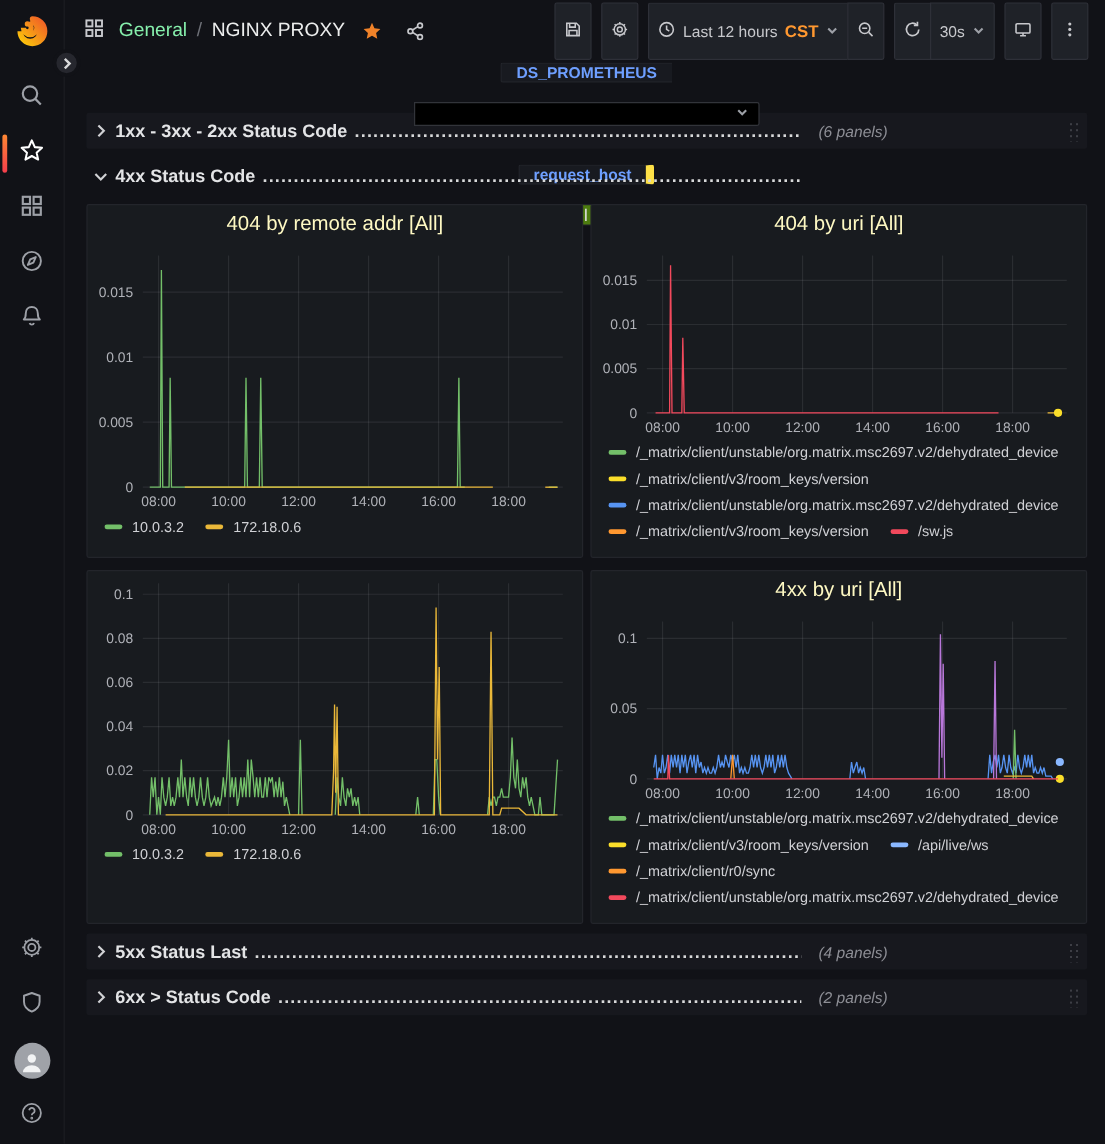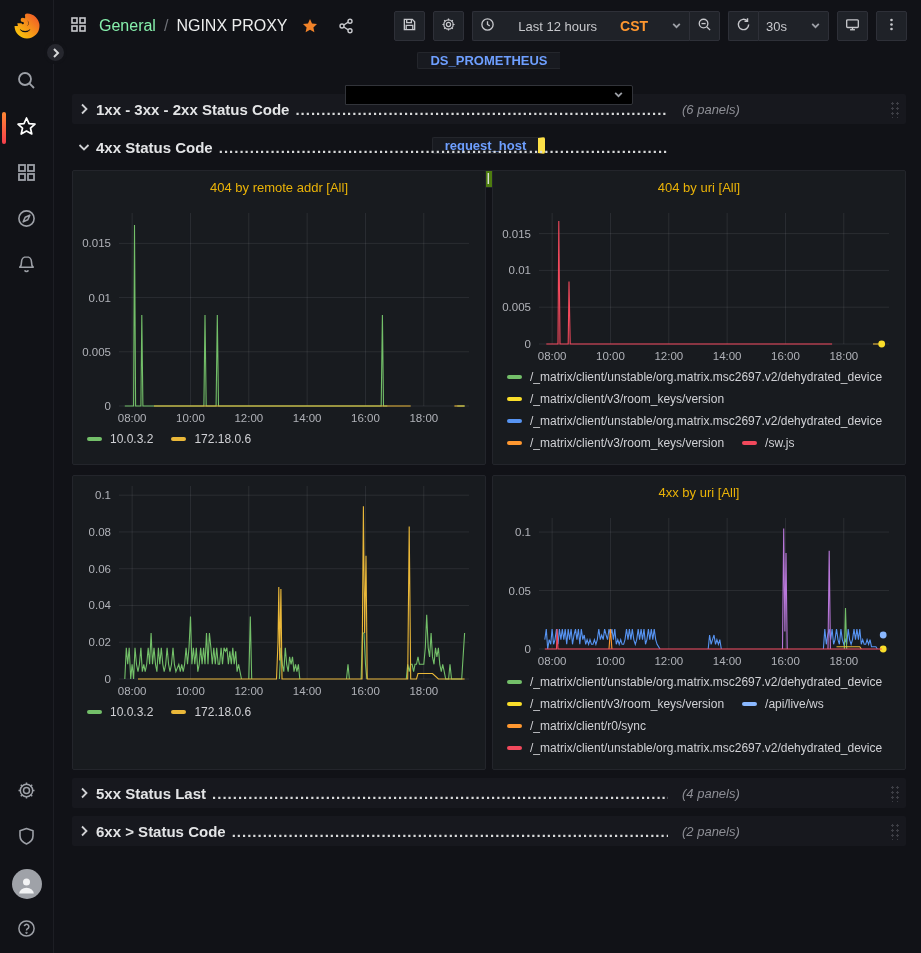--- a/index.html
+++ b/index.html
@@ -32,23 +32,23 @@
   .topbar{ height:52px; display:flex; align-items:center; padding:0 14px 0 16px; }
   .crumbs{ display:flex; align-items:center; gap:8px; font-size:16px; }
   .crumbs .apps{ color:#c7c8cc; margin-right:4px;}
   .crumb-section{ color:#86efac; cursor:pointer;}
   .crumb-sep{ color:#6e7077; }
   .crumb-title{ color:#eceded; }
   .iconbtn{ background:none; border:none; color:#c7c8cc; width:28px; height:28px; display:flex;
     align-items:center; justify-content:center; cursor:pointer; border-radius:2px;}
   .iconbtn svg{ width:16px; height:16px;}
   .toolbar{ margin-left:auto; display:flex; align-items:center; gap:8px;}
-  .tbtn{ height:30px; min-width:30px; background:var(--btn); border:1px solid var(--btnb);
+  .tbtn{ height:48px; min-width:30px; background:var(--btn); border:1px solid var(--btnb);
     border-radius:2px; color:#c7c8cc; display:flex; align-items:center; justify-content:center;
-    gap:23px; padding:0 7px; font-size:13px; cursor:pointer;}
+    gap:6px; padding:0 7px; font-size:13px; cursor:pointer;}
   .tbtn svg{ width:15px; height:15px; flex:none;}
   .tz{ color:var(--orange); font-size:14px; font-weight:bold; }
   .joined{ display:flex; } .joined .tbtn:first-child{ border-right:none; border-radius:2px 0 0 2px;}
   .joined .tbtn:last-child{ border-radius:0 2px 2px 0;}
   
   .vars{ height:40px; display:flex; align-items:center; gap:16px; padding:0 14px 0 16px;flex-direction:column; }
   .var-label{ height:32px; display:flex; align-items:center; padding:0 12px; background:#181a20;
     border:1px solid #24262c; border-right:none; color:var(--blue); font-size:13px; font-weight:bold; border-radius:2px 0 0 2px; cursor:pointer;}
   .var-value{ height:32px; width:288px; background:#000; border:1px solid #32343a; display:flex;
     align-items:center; justify-content:flex-end; padding:0 8px; border-radius:0 2px 2px 0; color:#c7c8cc; cursor:pointer;}
@@ -68,21 +68,21 @@
   .leader{ flex:1; overflow:hidden; white-space:nowrap; font-size:15px; font-weight:bold;
     color:#d8d9da; letter-spacing:1px; margin-left:6px;}
   .row-count{ font-size:13px; font-style:italic; color:#8d8e95; margin-left:14px; white-space:nowrap;}
   .drag{ margin-left:auto; width:10px; height:17px; opacity:.8;
     background-image:radial-gradient(#46484f 1.1px, transparent 1.2px); background-size:5px 5px; }
   
   .grid{ display:flex; flex-wrap:wrap; gap:10px 6px; margin-bottom:8px; }
   .panel{ width:414px; height:295px; background:var(--panel); border:1px solid var(--pborder);
     border-radius:2px; display:flex; flex-direction:column; overflow:hidden;}
   .panel-title{ height:32px; flex:none; display:flex; align-items:center; justify-content:center;
-    font-size:13px; font-weight:500; color:#eab308; cursor:pointer;}
+    font-size:17px; font-weight:500; color:#fef9c3; cursor:pointer;}
   svg.chart{ flex:none; display:block; }
   svg.chart text{ font-family:"Liberation Sans","DejaVu Sans",sans-serif; font-size:11.5px; fill:#b0b2b8;}
   .legend{ flex:none; padding:2px 14px 6px; display:flex; flex-wrap:wrap; overflow:hidden;
     align-content:flex-start;}
   .legend.lg{ height:90px; }
   .legend-item{ display:flex; align-items:center; gap:8px; margin:0 18px 5px 0; font-size:12px;
     color:#d0d1d5; white-space:nowrap; overflow:hidden; max-width:100%; cursor:pointer; height:17px; flex:none;}
   .swatch{ width:15px; height:4px; border-radius:2px; flex:none;}
 </style>
 </head>

